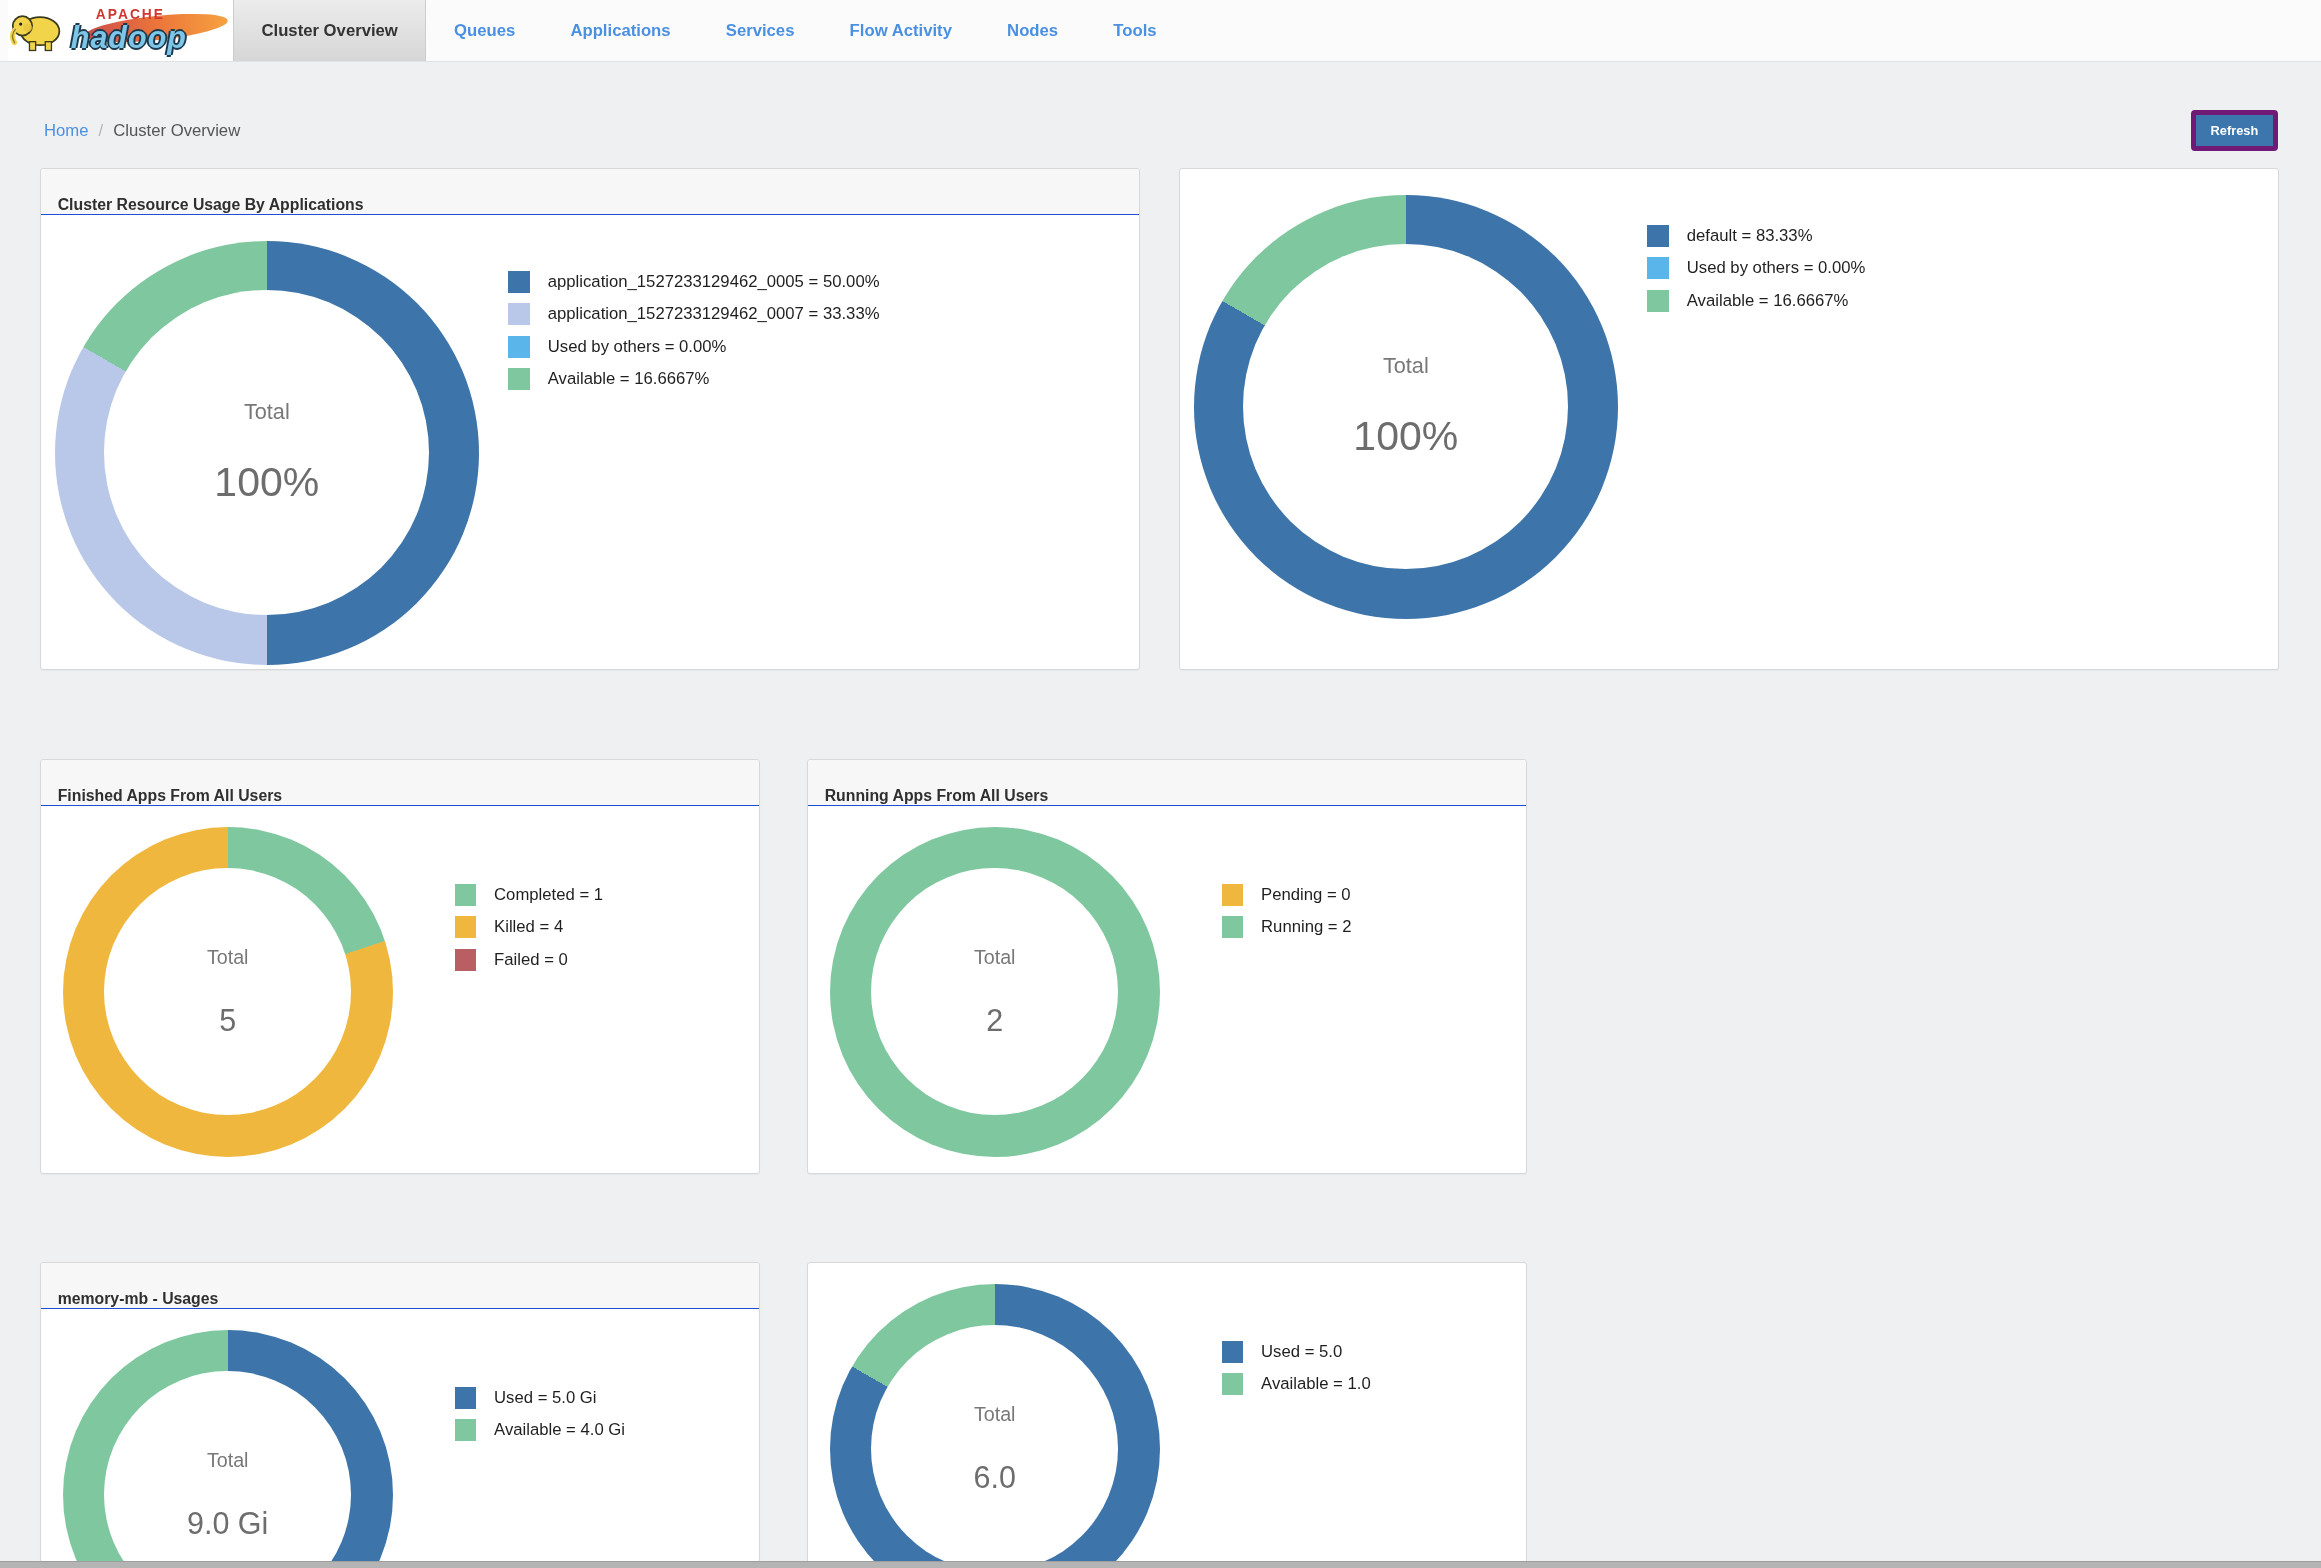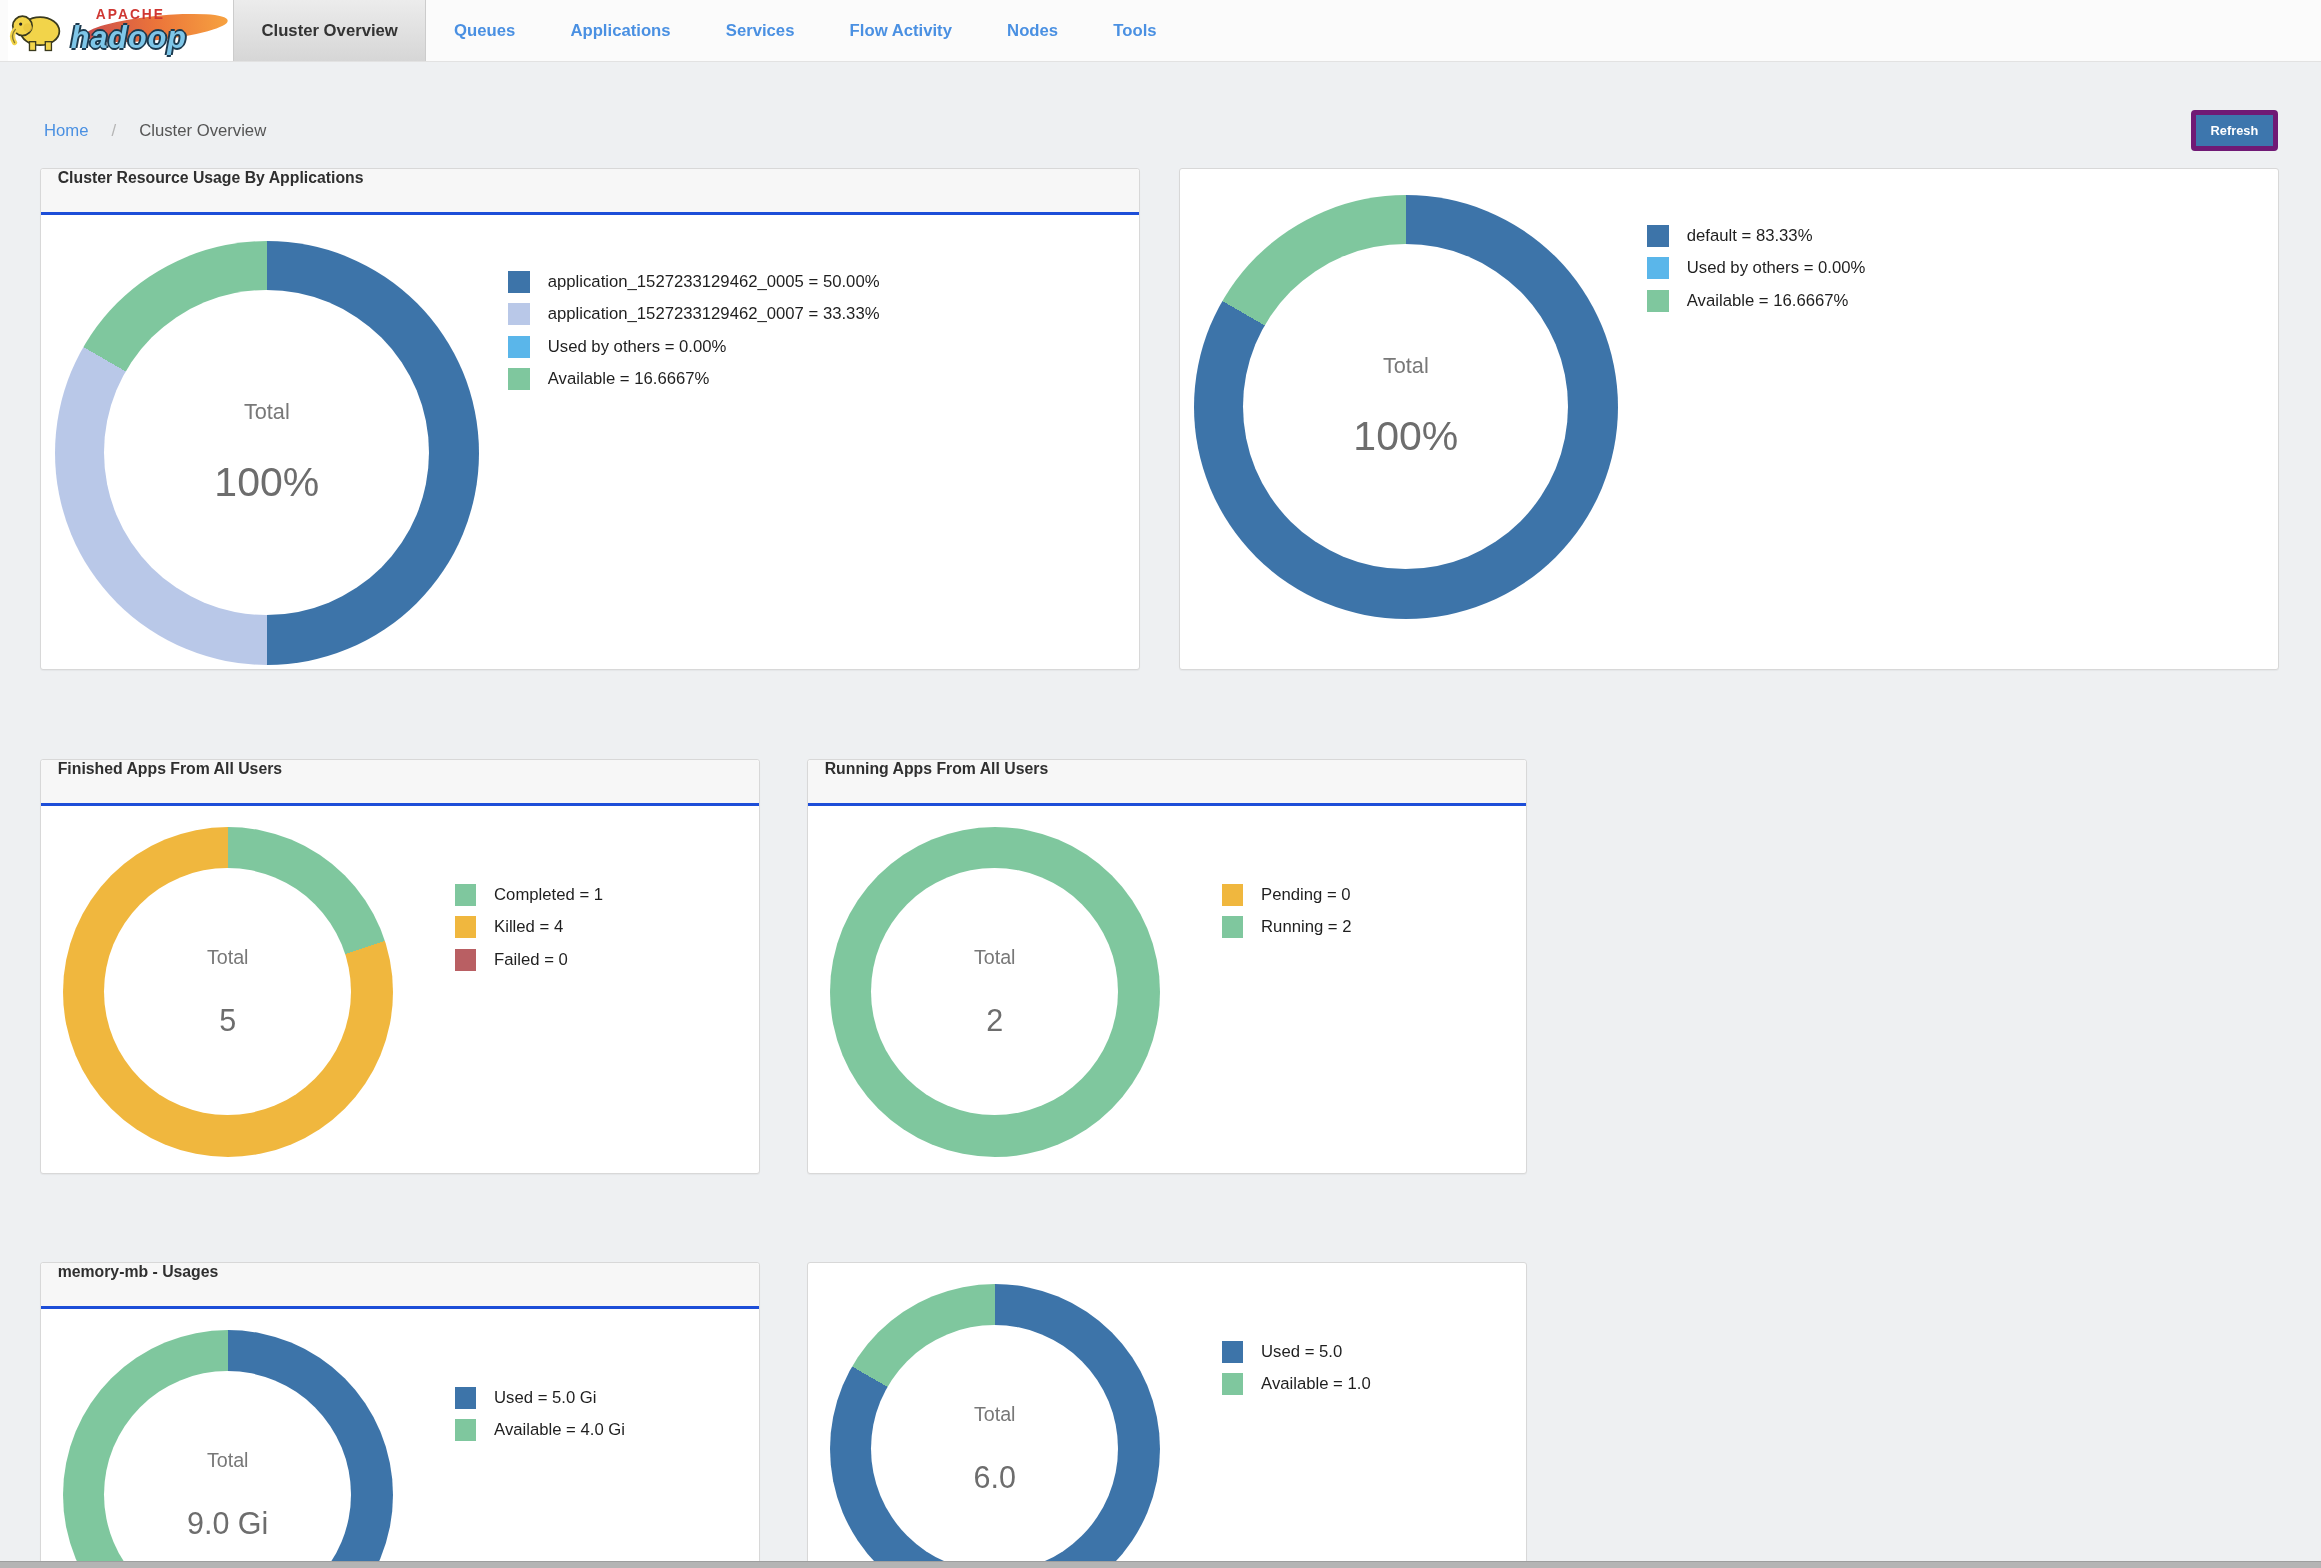--- a/index.html
+++ b/index.html
@@ -60,21 +60,21 @@
     border-right: 1px solid #cccccc;
   }
 
   
   .crumb-row {
     display: flex; align-items: center; justify-content: space-between;
     margin: 0 44px 0 44px;
     padding-top: 31.5px;
     height: 106px;
   }
-  .breadcrumb { font-size: 16.7px; display: flex; align-items: center; gap: 23px; }
+  .breadcrumb { font-size: 16.7px; display: flex; align-items: center; gap: 10px; }
   .crumb-home { color: #4a90e2; cursor: pointer; }
   .crumb-sep { color: #b5b5b5; }
   .crumb-current { color: #555; }
   .refresh-btn {
     background: #3d76ad;
     border: 5px solid #701a75;
     border-radius: 3.9px;
     color: #fff; font-weight: bold; font-size: 12.8px;
     padding: 7.9px 14.8px;
     cursor: pointer;
@@ -90,24 +90,24 @@
     background: #fff;
     border: 1px solid #d8d8d8;
     border-radius: 3px;
     box-shadow: 0 1px 1px rgba(0,0,0,.04);
   }
   .panel.wide  { width: 1100px; height: 502px; }
   .panel.half  { width: 720px;  height: 415px; }
   .panel.tall  { width: 720px;  height: 552px; }
   .panel-heading {
     height: 46px;
-    display: flex; align-items: flex-start;
+    display: flex; align-items: flex-end;
     padding: 0 16.7px;
     background: #f7f7f7;
-    border-bottom: 3px solid #1d4ed8;
+    border-bottom: 1px solid #1d4ed8;
     border-radius: 3px 3px 0 0;
   }
   .panel-title { font-size: 15.8px; font-weight: bold; color: #2f2f2f; }
   .panel-body { display: flex; overflow: hidden; height: calc(100% - 46px); }
 
   
   .donut { position: relative; flex-shrink: 0; }
   .donut .ring { width: 100%; height: 100%; border-radius: 50%; }
   .donut .hole {
     position: absolute; inset: 0; margin: auto;

